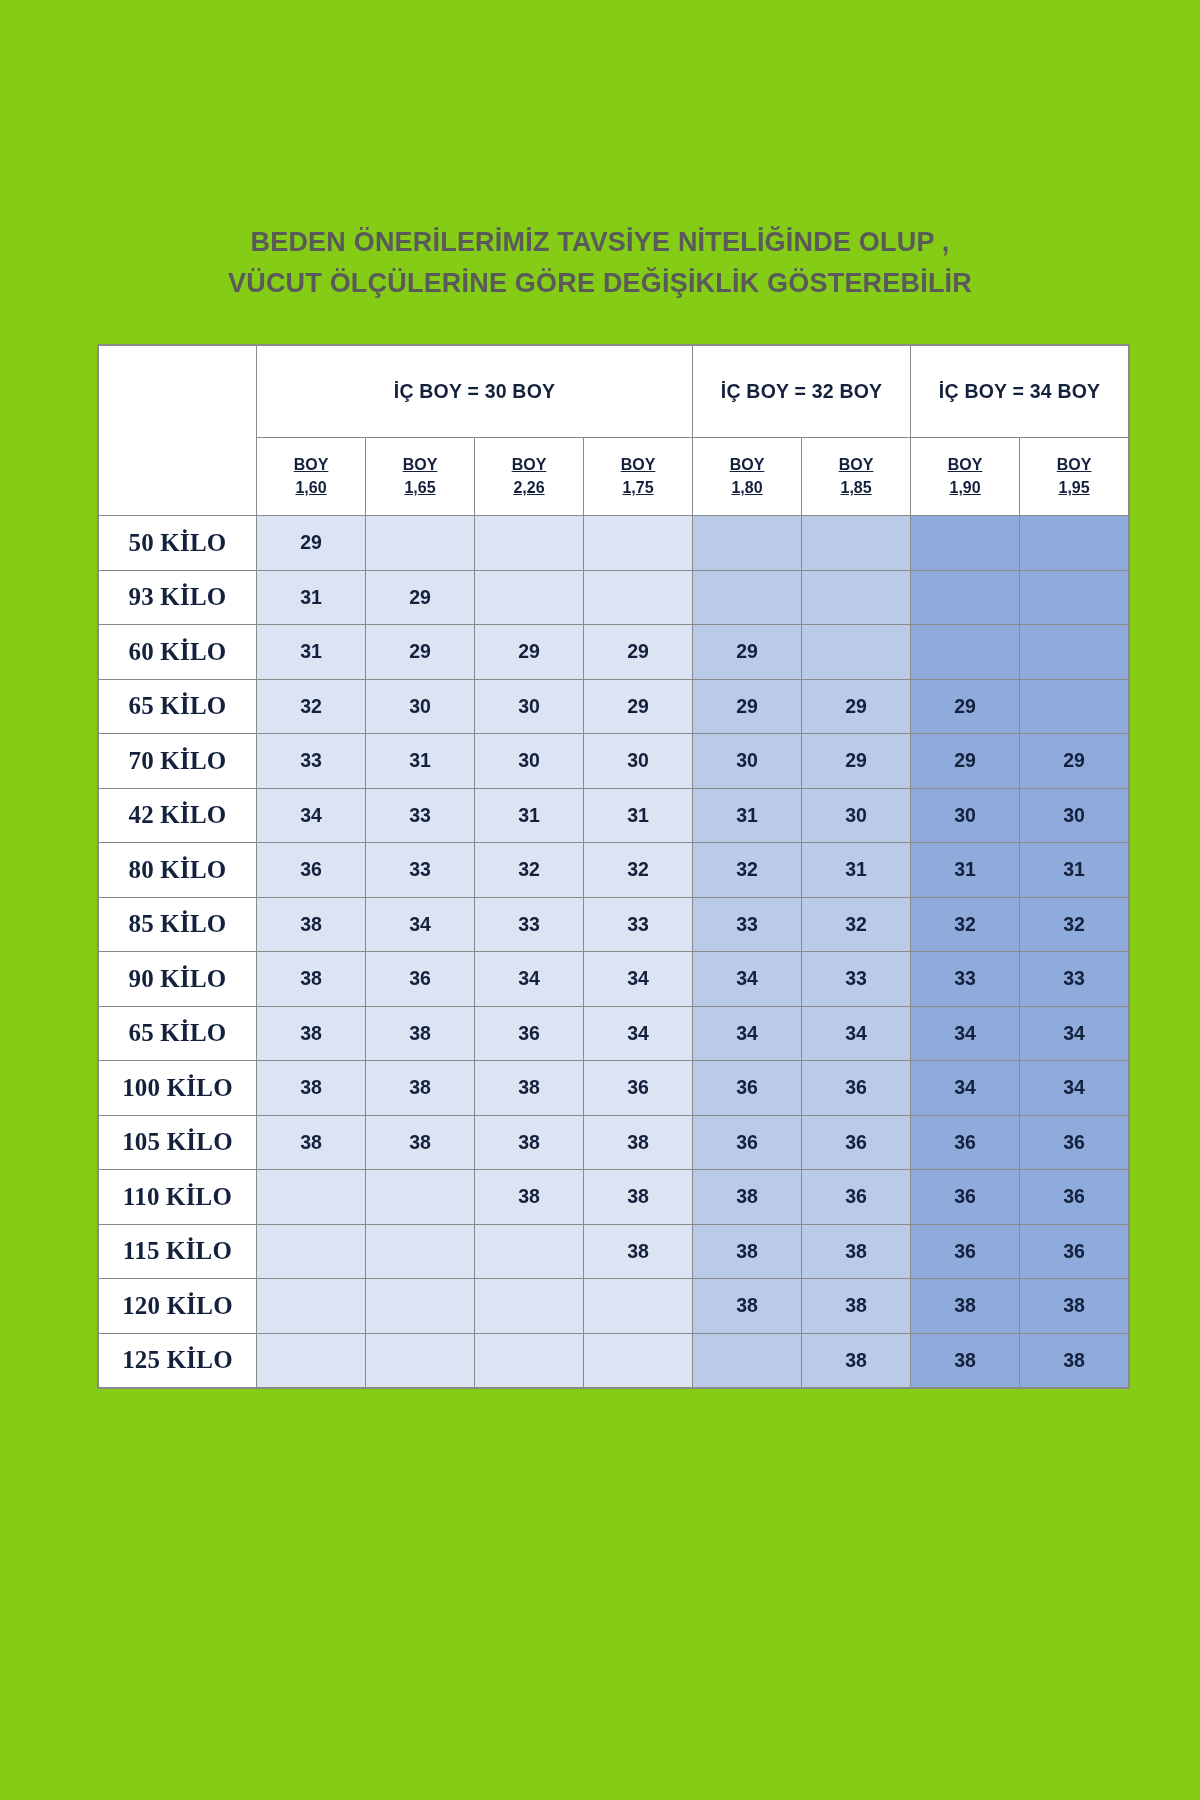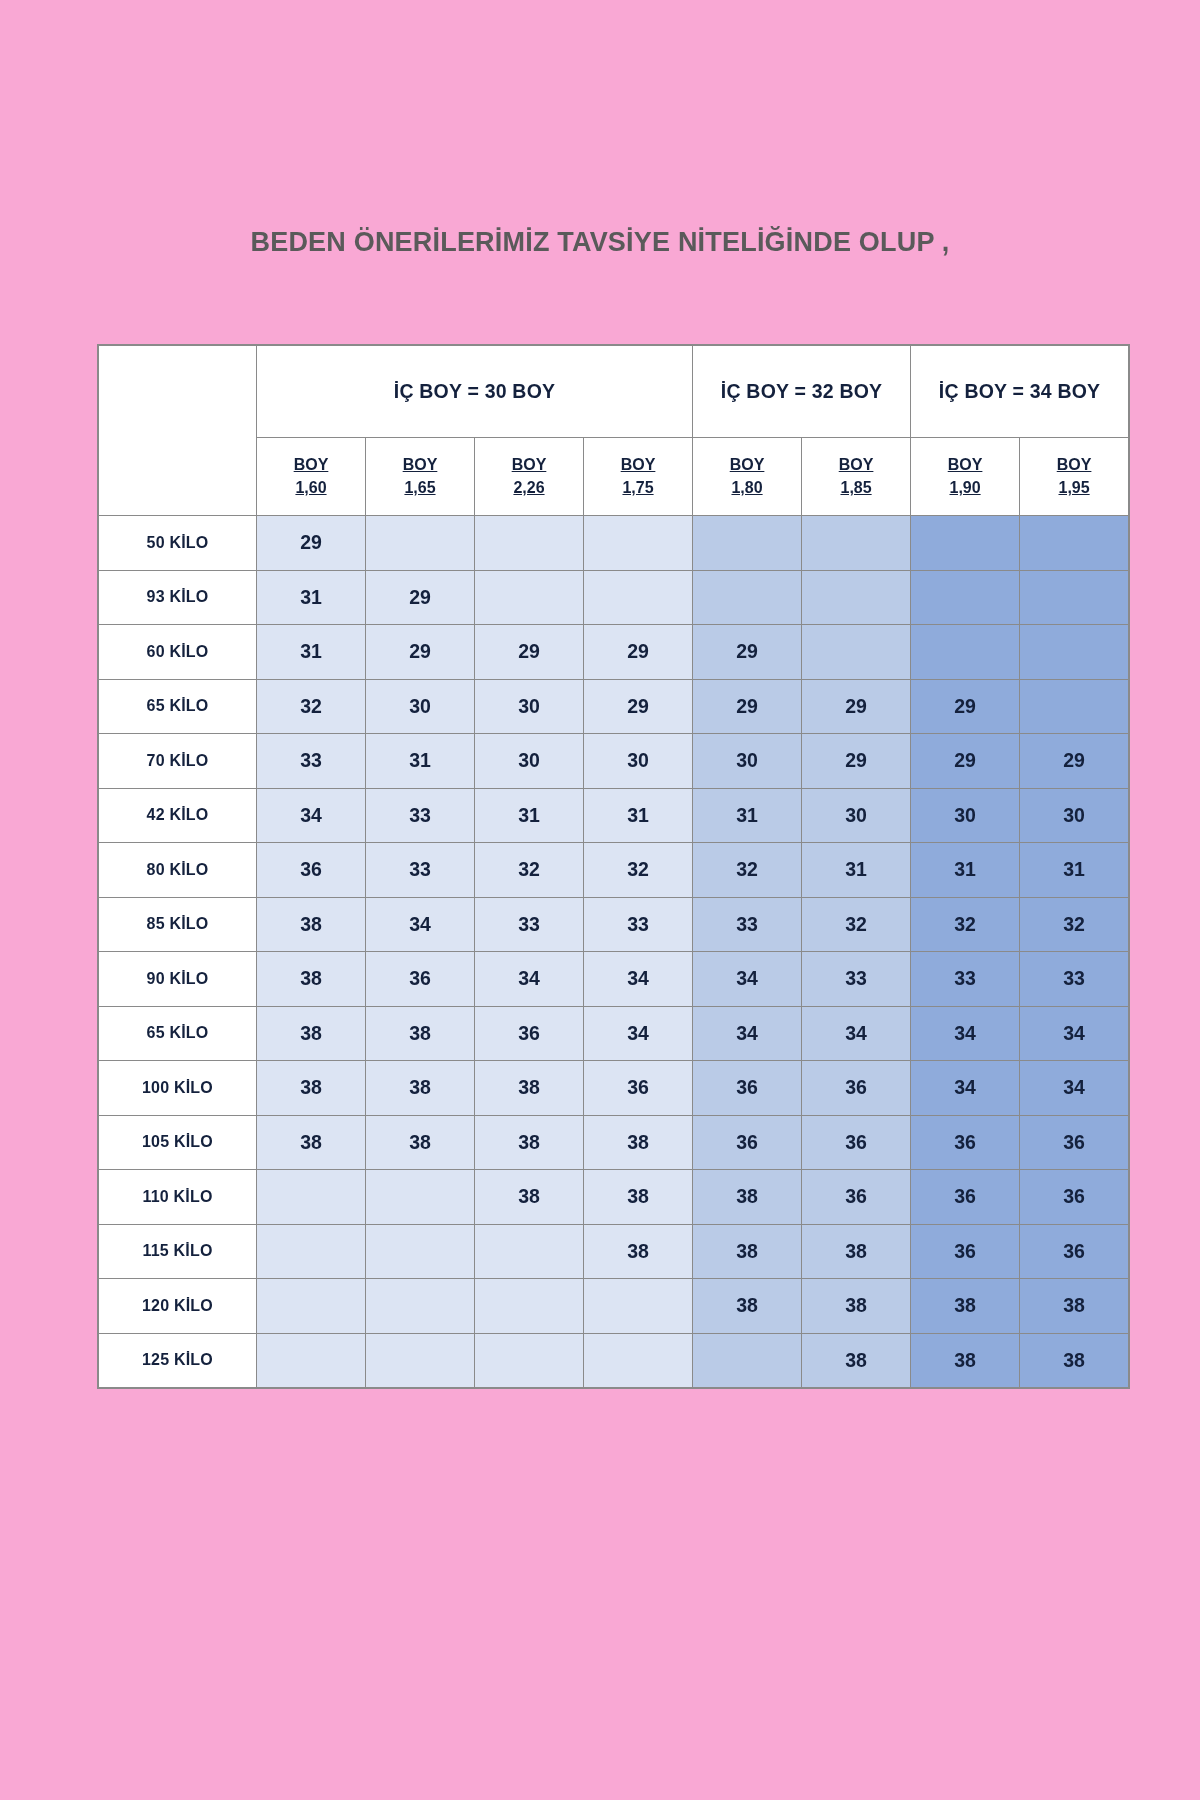--- a/index.html
+++ b/index.html
@@ -12,21 +12,21 @@
     height: 1800px;
     font-family: "Liberation Sans", sans-serif;
     -webkit-font-smoothing: antialiased;
     position: relative;
     overflow: hidden;
   }
 
   .page {
     width: 1200px;
     height: 1800px;
-    background: #f9a8d4;
+    background: #84cc16;
     position: relative;
     box-sizing: border-box;
     padding-left: 30px;
   }
 
   
   .title-block {
     position: absolute;
     top: 222px;
     left: 0;
@@ -99,25 +99,26 @@
     line-height: 1.42;
     text-decoration: underline;
   }
   .sub-head .sh-l1 { display: block; }
   .sub-head .sh-l2 { display: block; }
 
   
   .row-label {
     background: #ffffff;
     color: #111111;
-    font-size: 16px;
+    font-size: 25px;
     font-weight: bold;
     height: 54.5px;
     letter-spacing: 0.2px;
     white-space: nowrap;
+    font-family: Liberation Serif, serif;
   }
   td.cell {
     height: 54.5px;
     font-size: 19.5px;
     font-weight: bold;
     color: #14213d;
   }
 
   
   td.g0 { background: #dce4f3; }
@@ -128,20 +129,21 @@
   td.cell { border-color: #9aa4b4; }
   .row-label { border-color: #8a8a8a; }
 </style>
 </head>
 <body>
 
 <div class="page">
 
   <div class="title-block">
     <span class="title-line">BEDEN ÖNERİLERİMİZ TAVSİYE NİTELİĞİNDE OLUP ,</span>
+    <span class="title-line">VÜCUT ÖLÇÜLERİNE GÖRE DEĞİŞİKLİK GÖSTEREBİLİR</span>
   </div>
 
   <div class="table-wrap">
     <table class="size-table">
       <colgroup>
         <col class="c-label">
         <col class="c-data">
           <col class="c-data">
           <col class="c-data">
           <col class="c-data">

